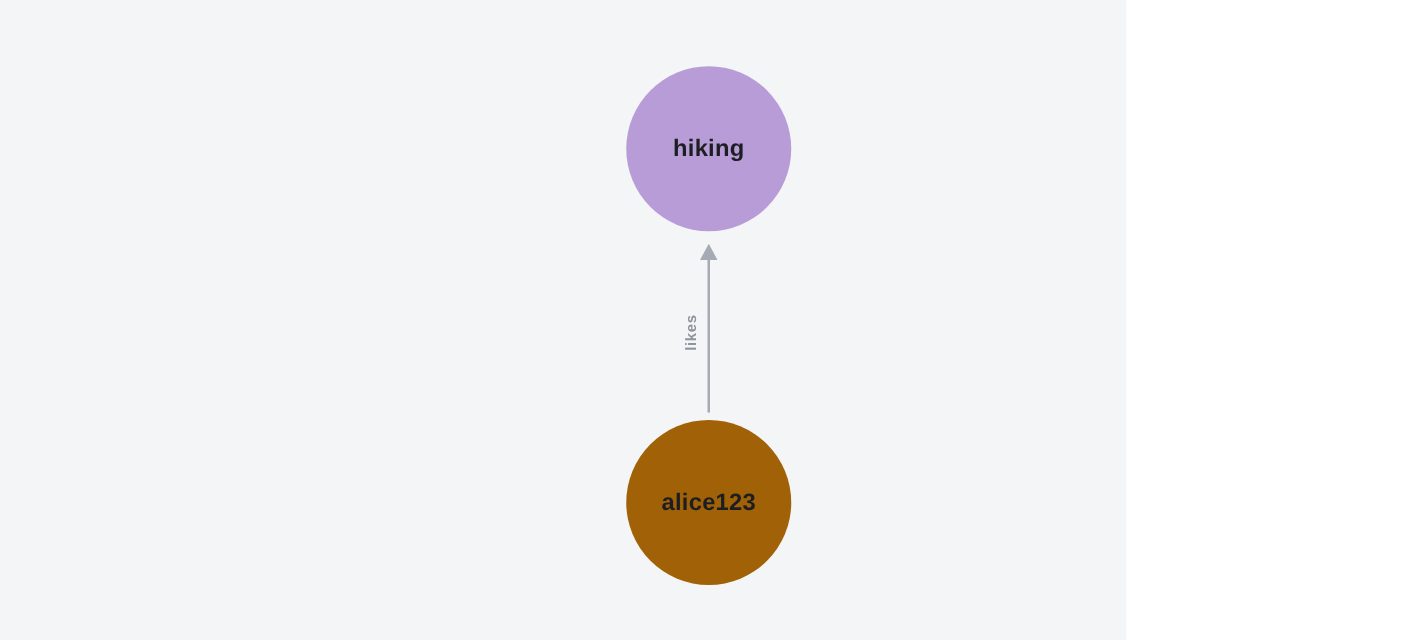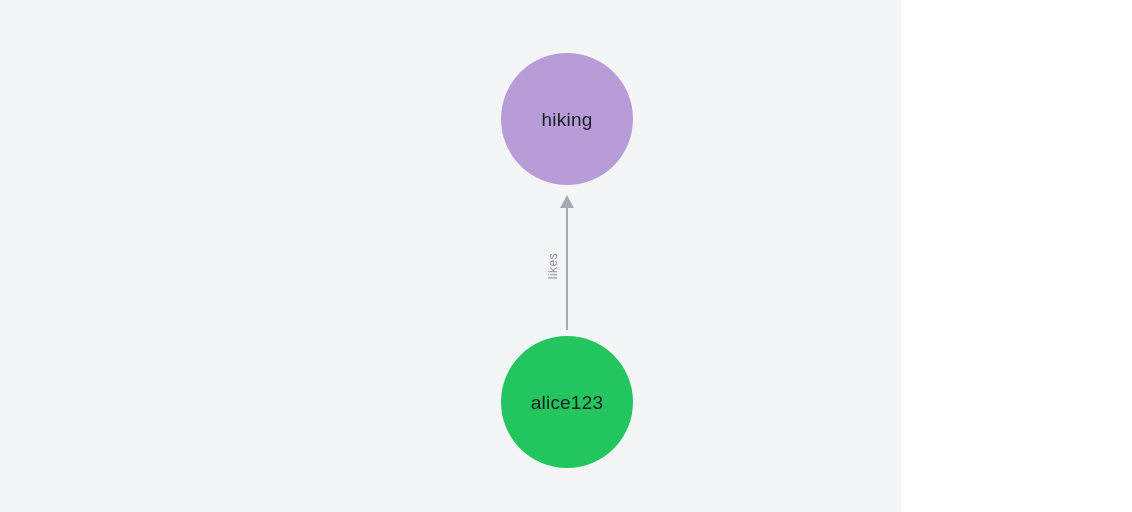--- a/index.html
+++ b/index.html
@@ -10,20 +10,21 @@
     width: 1132px;
     height: 512px;
     overflow: hidden;
     font-family: "Liberation Sans", sans-serif;
   }
   .canvas {
     position: relative;
     width: 901px;
     height: 512px;
     background: #f4f5f6;
+    font-weight: bold;
   }
   .node {
     position: absolute;
     width: 132px;
     height: 132px;
     border-radius: 50%;
     display: flex;
     align-items: center;
     justify-content: center;
     cursor: pointer;
@@ -72,17 +73,17 @@
   <svg class="edge-arrowhead" viewBox="0 0 14 13" xmlns="http://www.w3.org/2000/svg">
     <polygon points="0,13 14,13 7,0" fill="#a6aab5"></polygon>
   </svg>
 
   <span class="edge-label" style="color: rgb(143, 147, 157);">likes</span>
 
   <div class="node node-hiking" style="background-color: rgb(183, 156, 216);">
     <span class="node-label" style="color: rgb(28, 30, 33);">hiking</span>
   </div>
 
-  <div class="node node-alice123" style="background-color: #22c55e;">
+  <div class="node node-alice123" style="background-color: #a16207;">
     <span class="node-label" style="color: rgb(28, 30, 33);">alice123</span>
   </div>
 
 </div>
 
 </body></html>

